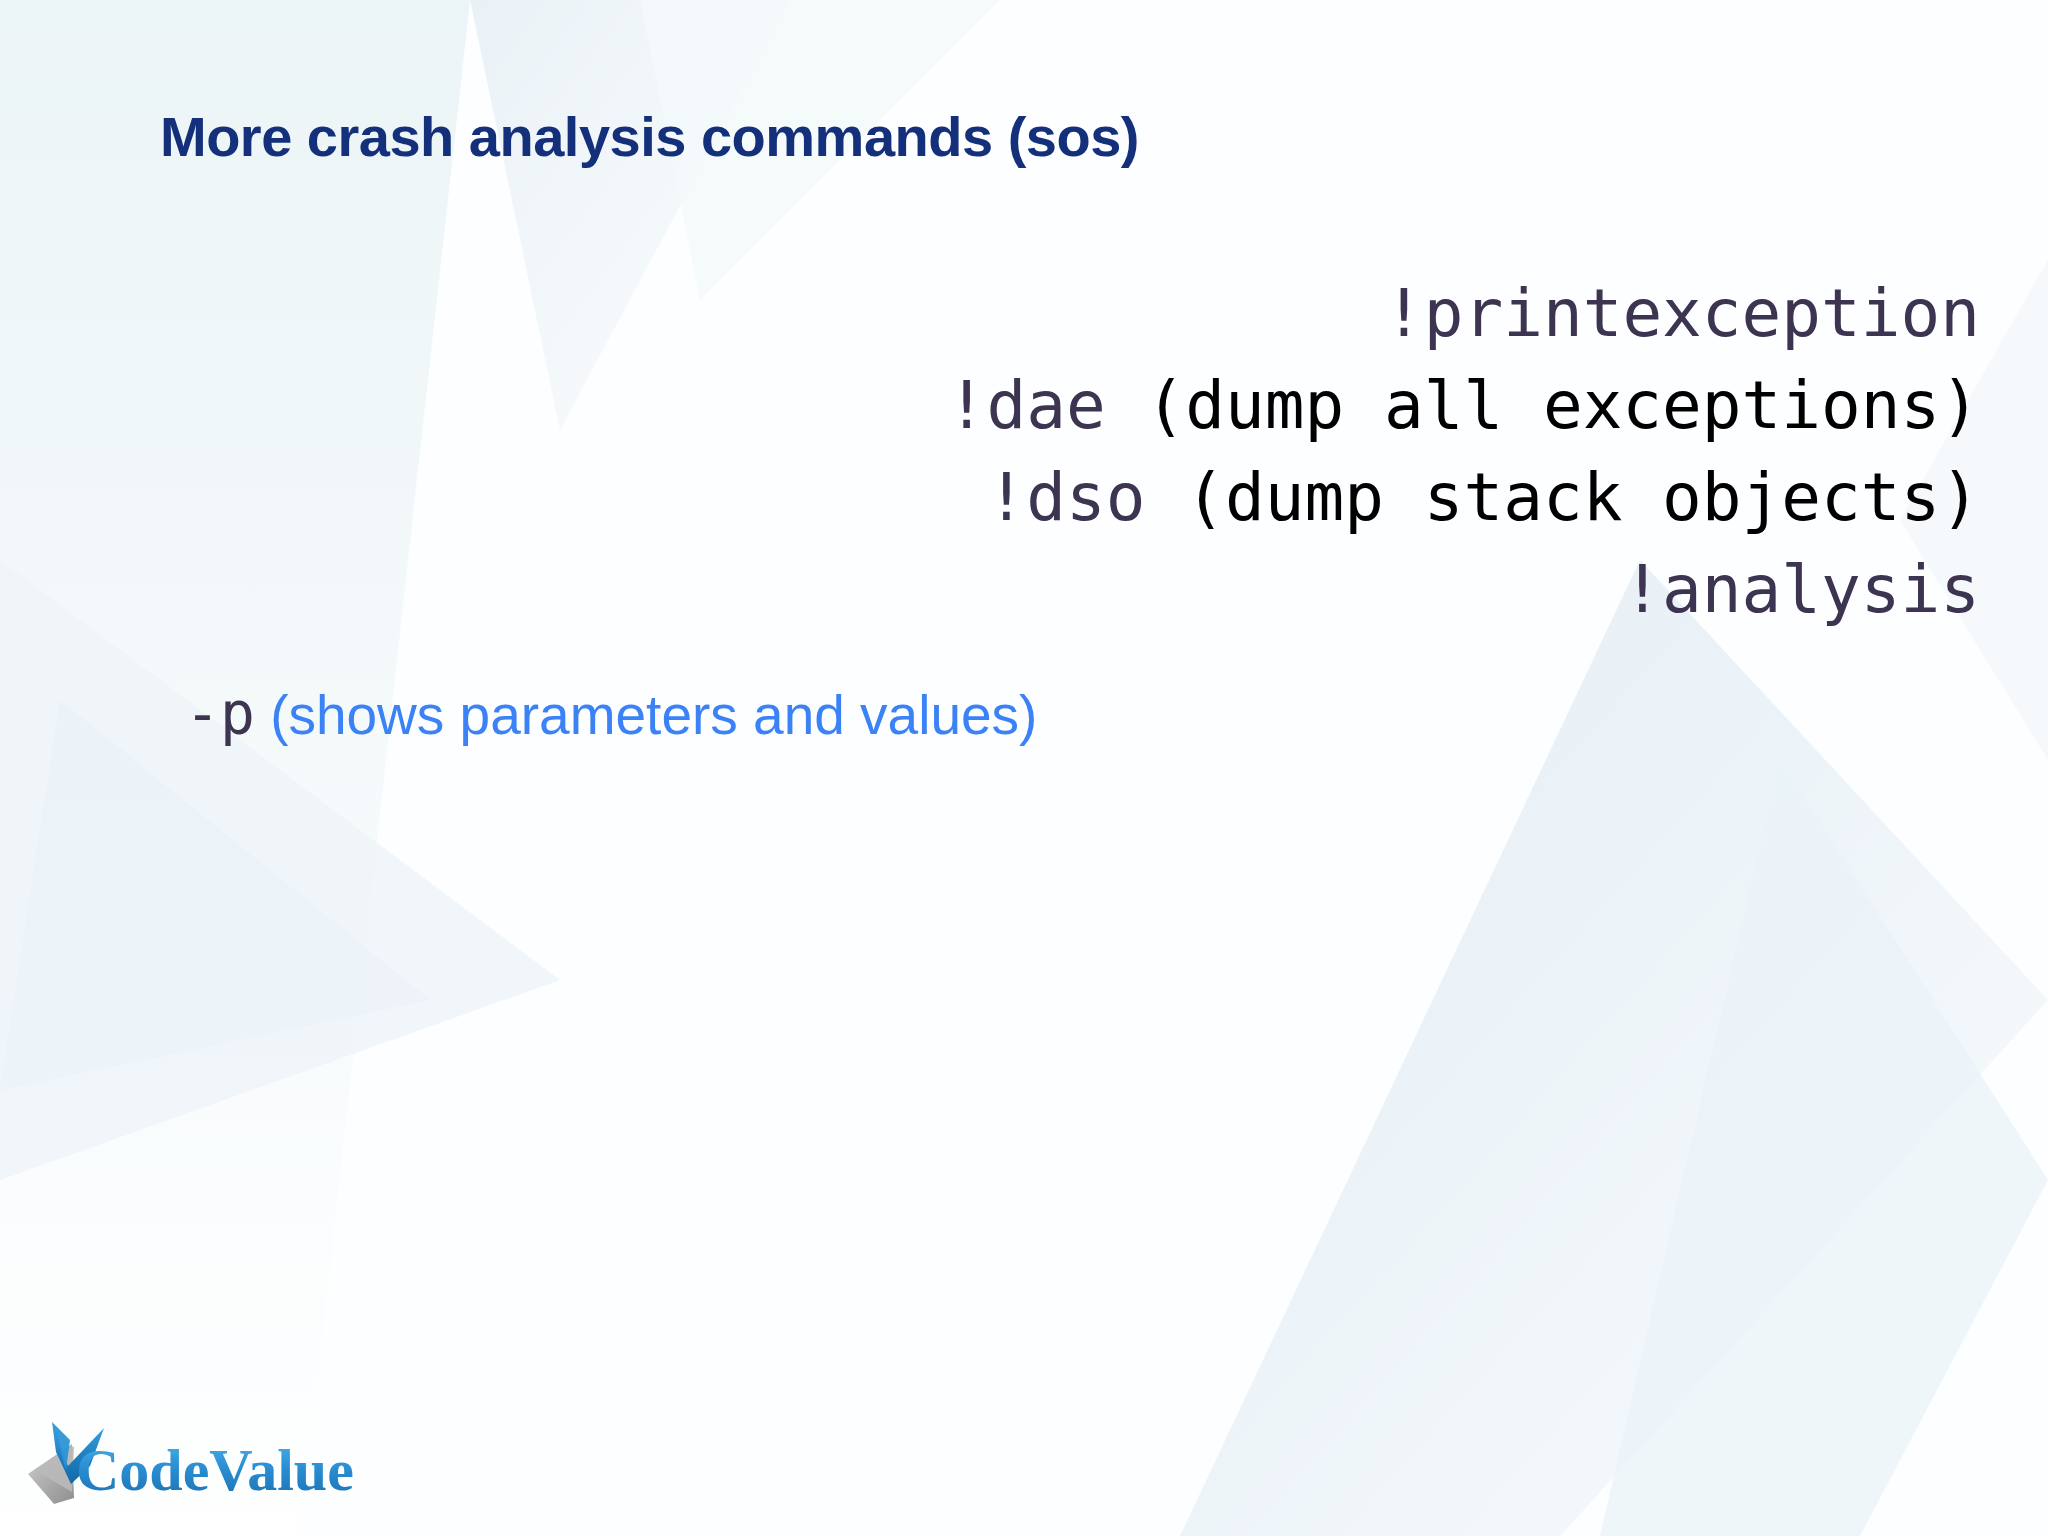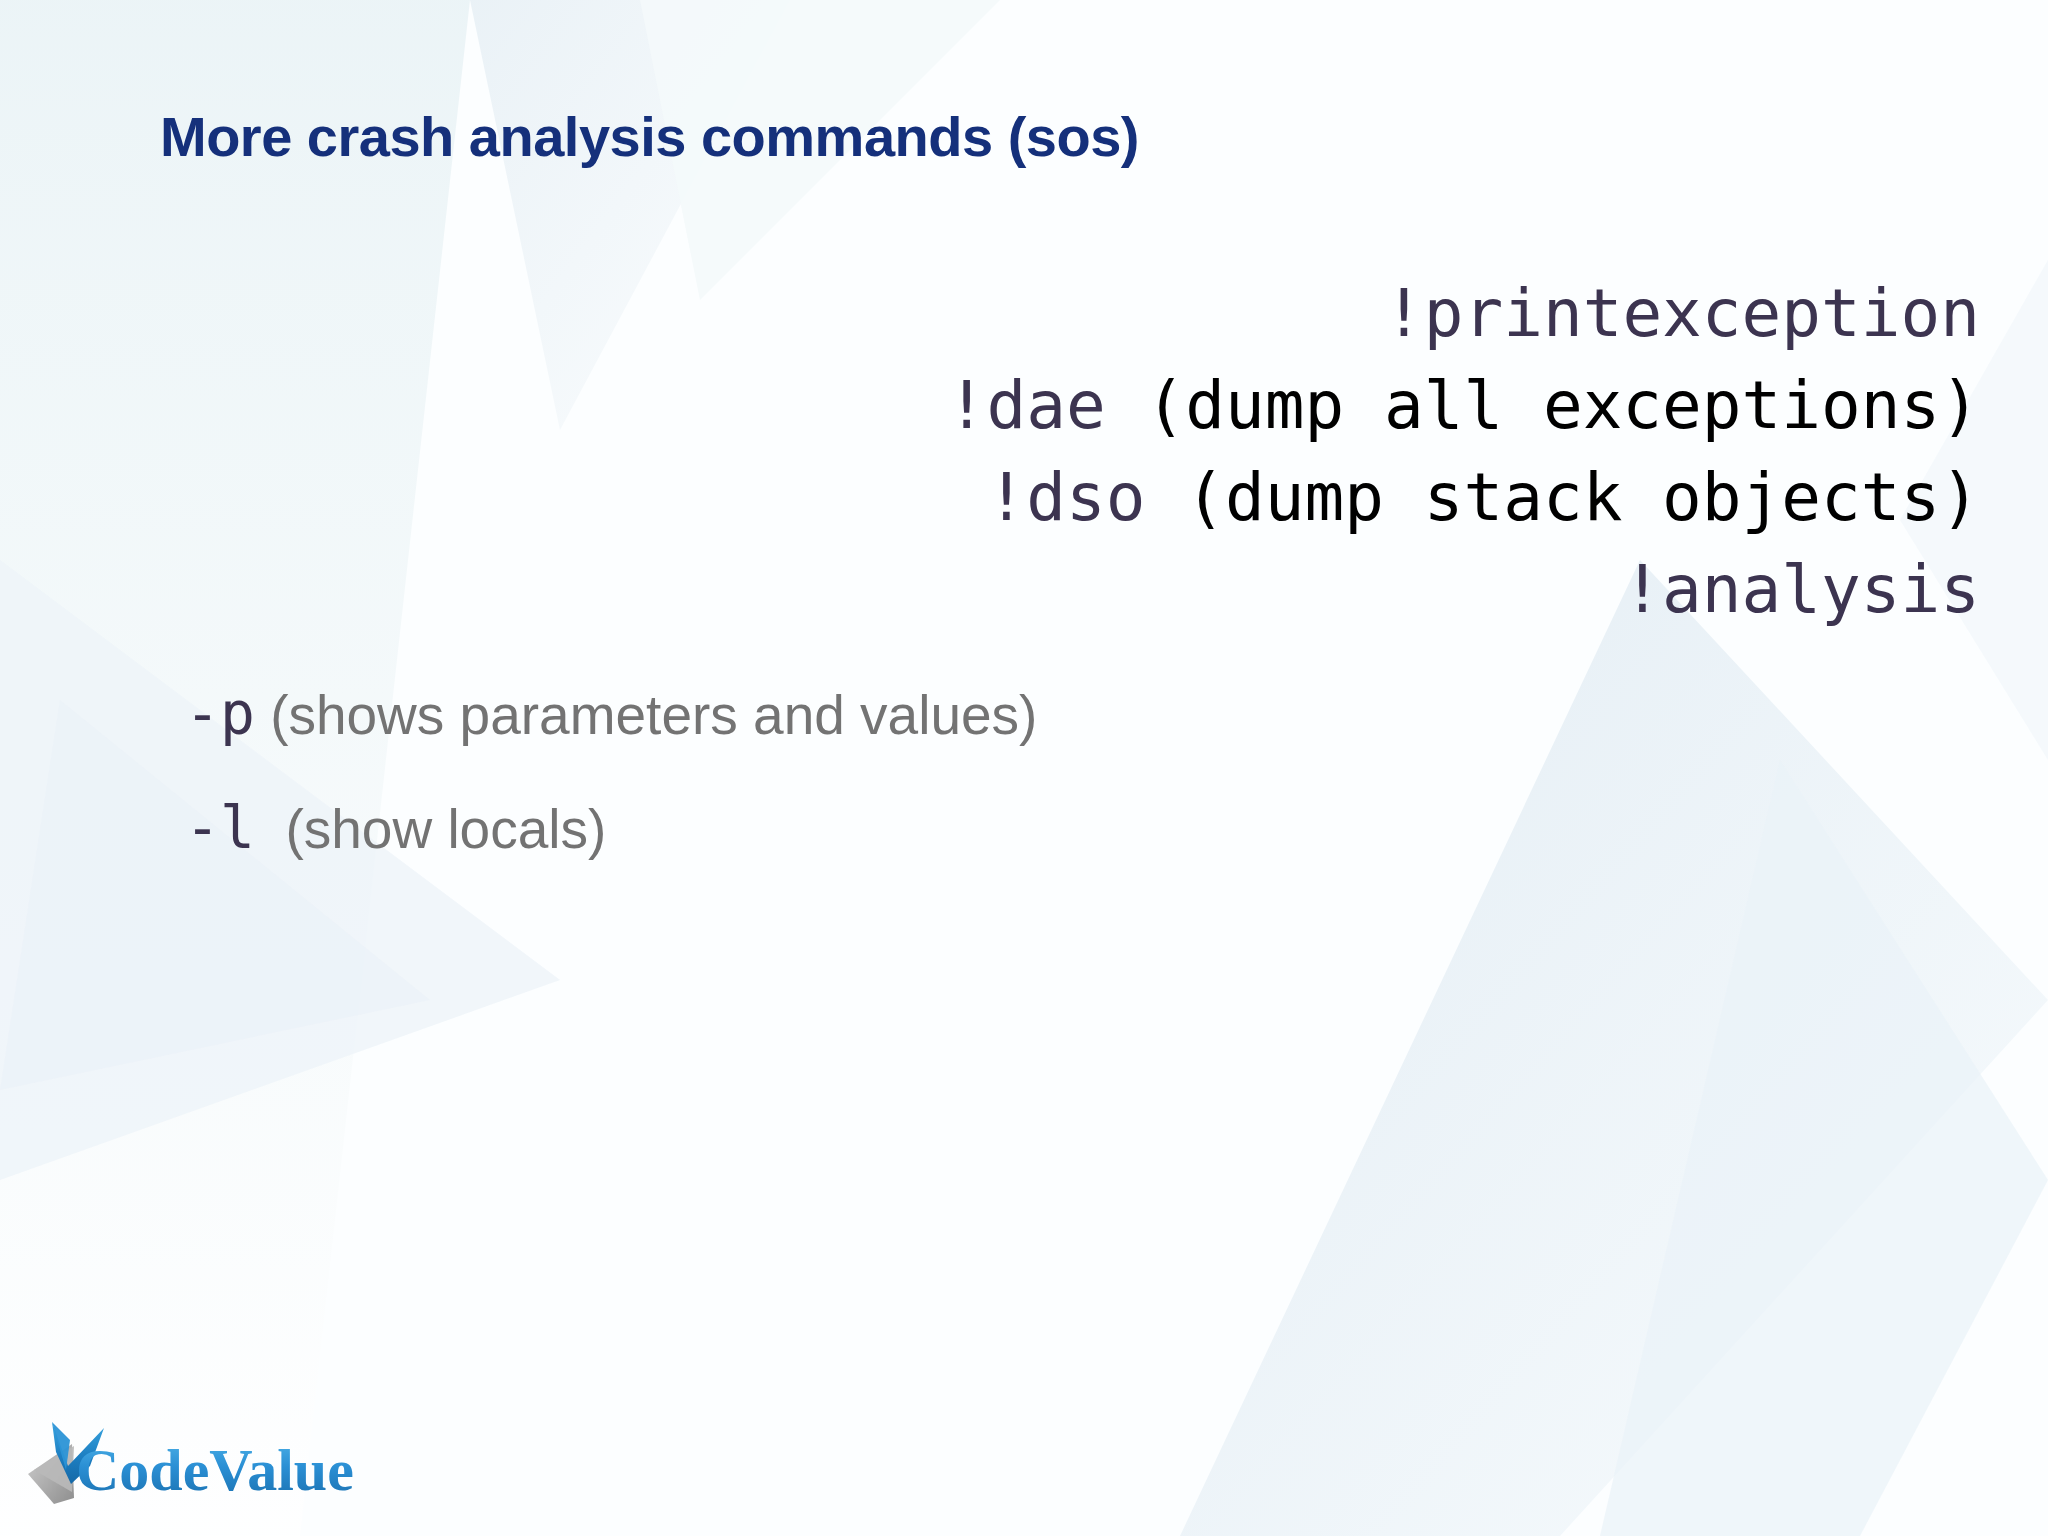--- a/index.html
+++ b/index.html
@@ -68,21 +68,21 @@
     white-space: pre;
   }
   .opt-line .flag {
     font-family: "DejaVu Sans Mono", "Liberation Mono", monospace;
     font-size: 58px;
     color: #3c3450;
   }
   .opt-line .optdesc {
     font-family: "Liberation Sans", sans-serif;
     font-size: 55px;
-    color: #737373;
+    color: #3b82f6;
     margin-top: 36px;
   }
   .opt-line .inline-code {
     font-family: "DejaVu Sans Mono", "Liberation Mono", monospace;
     font-size: 58px;
     color: #3c3450;
   }
 
   
   .opt-row-1 { margin-top: 22px; }
@@ -143,21 +143,20 @@
 
 
     <div class="cmd-line"><span>!dae</span><span class="desc"> (dump all exceptions)</span></div>
 
     <div class="cmd-line"><span>!dso</span><span class="desc"> (dump stack objects)</span></div>
 
     <div class="cmd-line"><span>!analysis</span><span class="desc"></span></div>
 
     <div class="opt-line opt-row-1"><span class="flag">-p</span><span class="optdesc"> </span><span class="optdesc">(shows parameters and values)</span></div>
 
-    <div class="opt-line"><span class="flag">-l</span><span class="optdesc">  </span><span class="optdesc">(show locals)</span></div>
 
 
   </div>
 
   <div class="logo">
     <svg viewBox="0 0 360 130">
       <defs>
         <linearGradient id="lgBlue" x1="0" y1="0" x2="0" y2="1">
           <stop offset="0%" stop-color="#3aa6e0"></stop>
           <stop offset="55%" stop-color="#1d7fc2"></stop>

